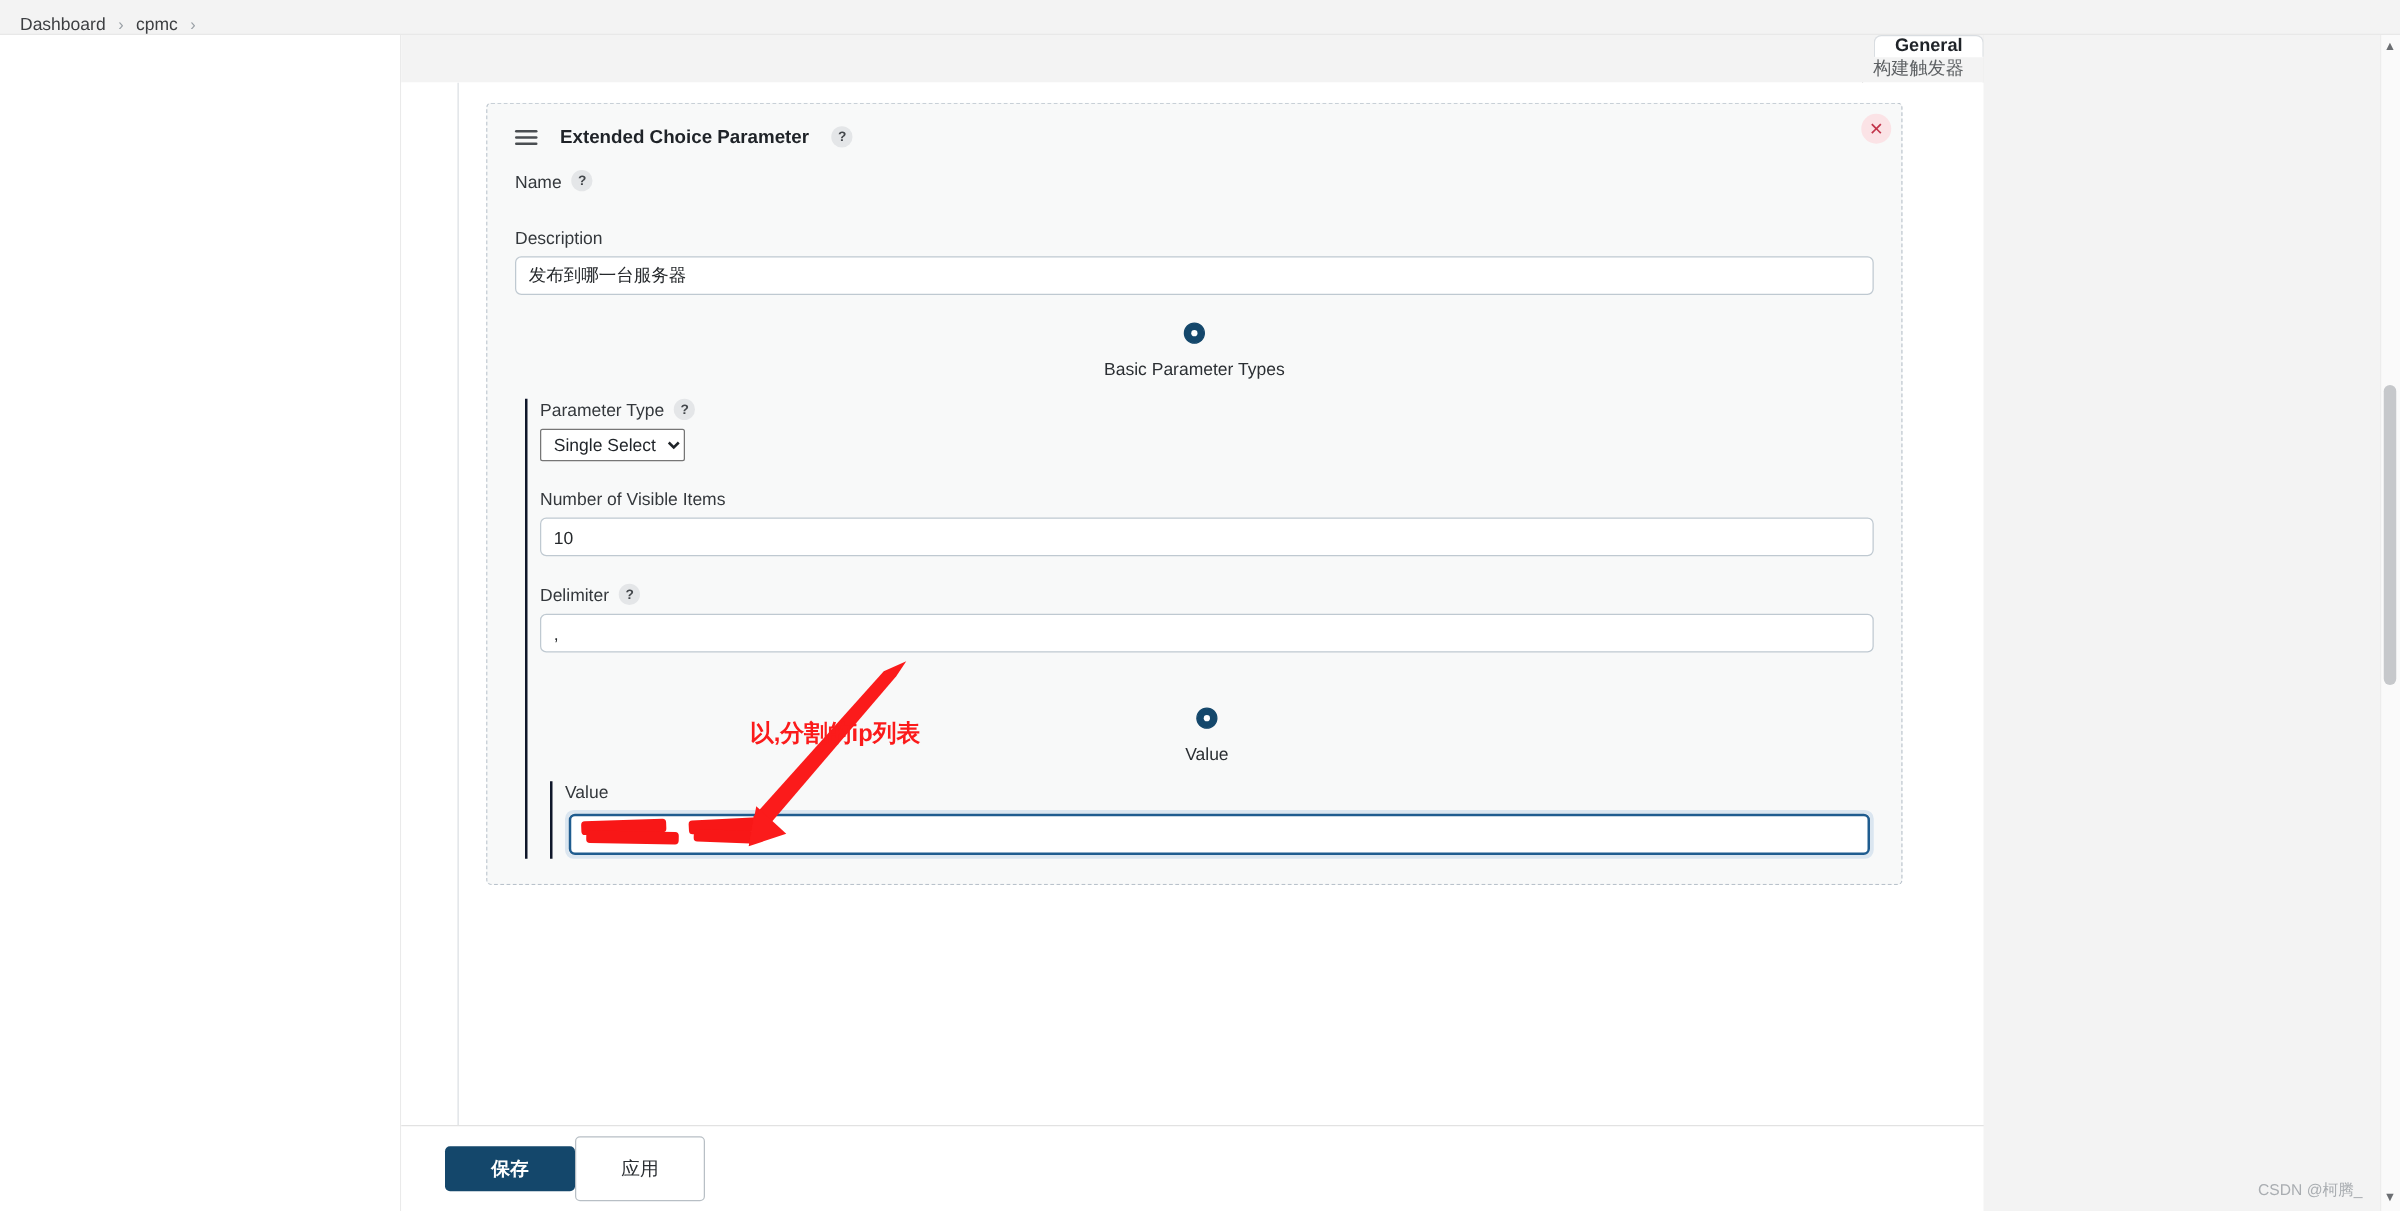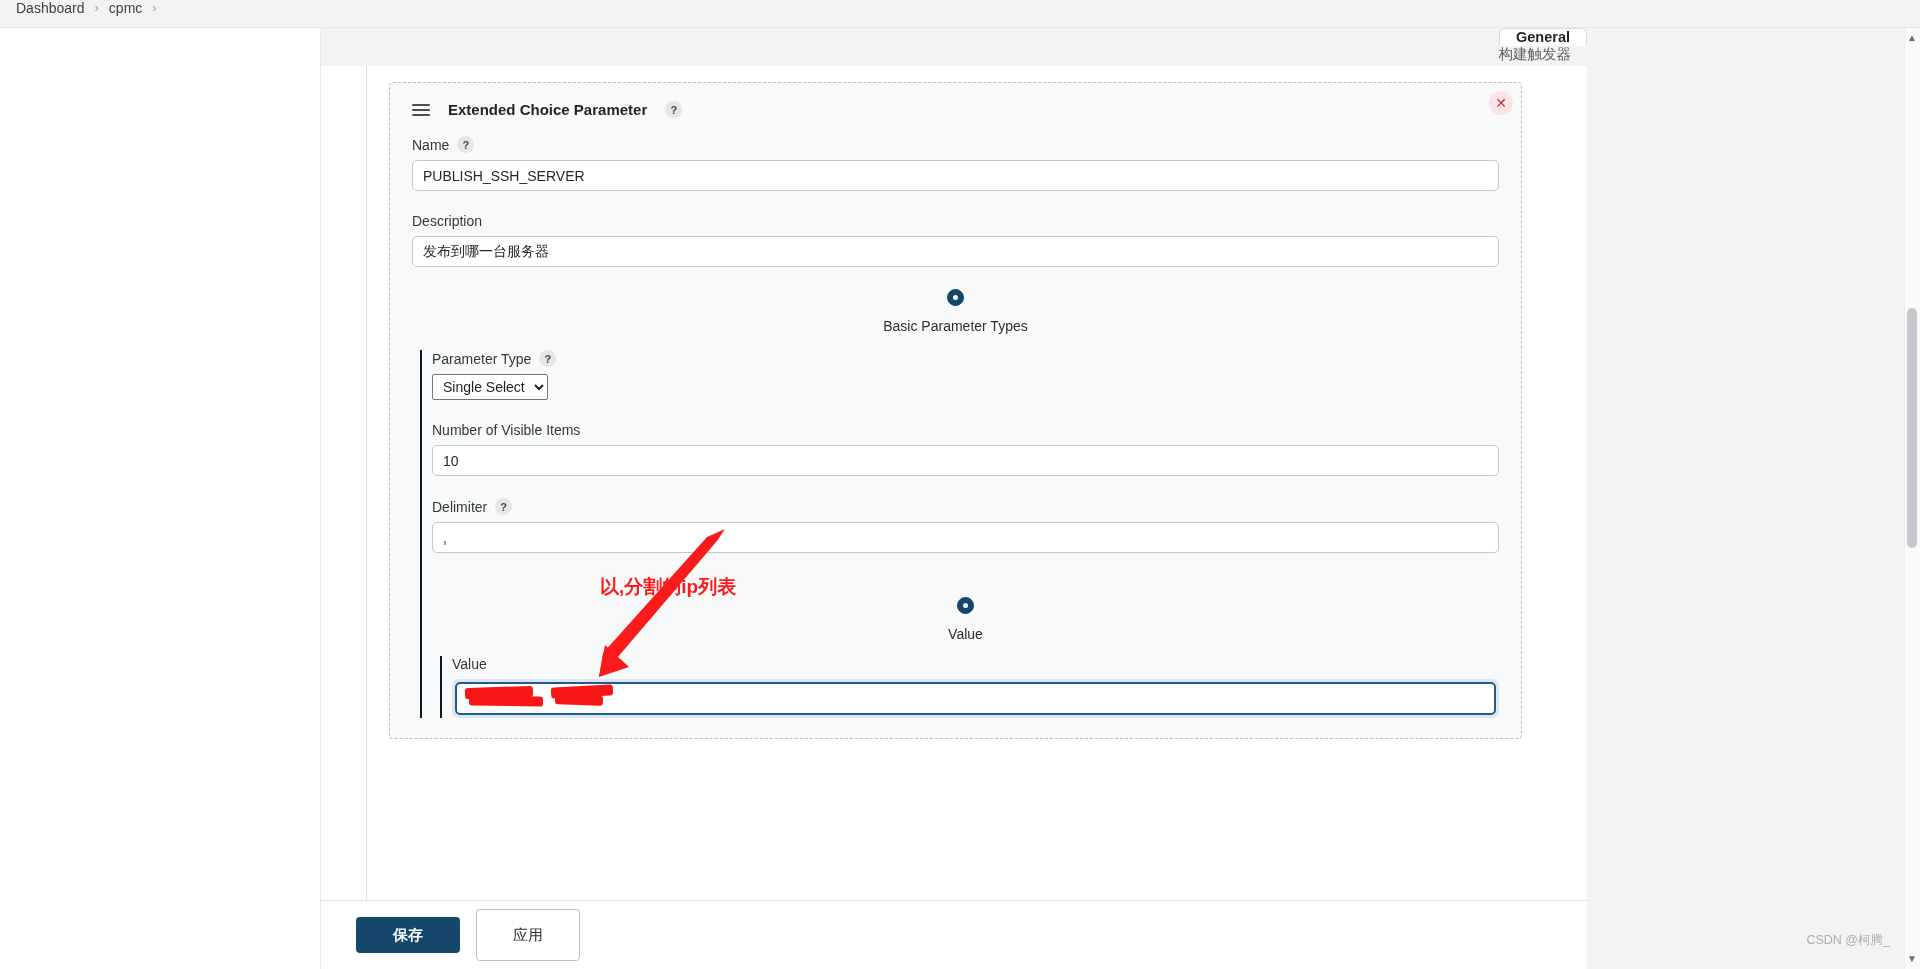--- a/index.html
+++ b/index.html
@@ -12,21 +12,21 @@
   }
 
   
   .breadcrumb-bar {
     position: absolute;
     left: 0; top: 0;
     width: 1920px; height: 28px;
     background: #f3f3f3;
     border-bottom: 1px solid #e8e8e8;
     display: flex;
-    align-items: flex-start;
+    align-items: flex-end;
     padding-left: 16px;
     gap: 10px;
     font-size: 14px;
     color: #3d3f42;
   }
   .breadcrumb-bar .crumb { cursor: pointer; }
   .breadcrumb-bar .sep { color: #9aa0a6; font-size: 13px; }
 
   
   .page-bg {
@@ -256,21 +256,20 @@
   
   .footer-bar {
     position: absolute;
     left: 321px; top: 900px;
     width: 1266px; height: 69px;
     background: #ffffff;
     border-top: 1px solid #e2e2e2;
     display: flex;
     align-items: center;
     padding-left: 35px;
-    gap: 16px;
   }
   .btn-primary {
     min-width: 104px; height: 36px;
     background: #14476b;
     color: #ffffff;
     border: none;
     border-radius: 4px;
     font-size: 15px;
     font-weight: bold;
     cursor: pointer;
@@ -323,21 +322,21 @@
     white-space: nowrap;
   }
   .annotation-arrow {
     position: absolute;
     pointer-events: none;
   }
 
   
   .watermark {
     position: absolute;
-    right: 30px; bottom: 20px;
+    right: 30px; bottom: 8px;
     font-size: 12.5px;
     color: #a9adb1;
   }
 </style>
 </head>
 <body>
 
 <div class="breadcrumb-bar">
   <span class="crumb">Dashboard</span>
   <span class="sep">›</span>
@@ -379,21 +378,20 @@
           <span></span>
       </span>
       <span class="param-title">Extended Choice Parameter</span>
       <span class="help-badge">?</span>
     </div>
 
     <div class="field-label">
       <span>Name</span>
       <span class="help-badge">?</span>
     </div>
-    <input class="text-input" type="text" value="PUBLISH_SSH_SERVER" style="">
 
     <div class="spacer-lg"></div>
 
     <div class="field-label">
       <span>Description</span>
     </div>
     <input class="text-input" type="text" value="发布到哪一台服务器" style="">
 
     <div class="spacer-lg"></div>
 

